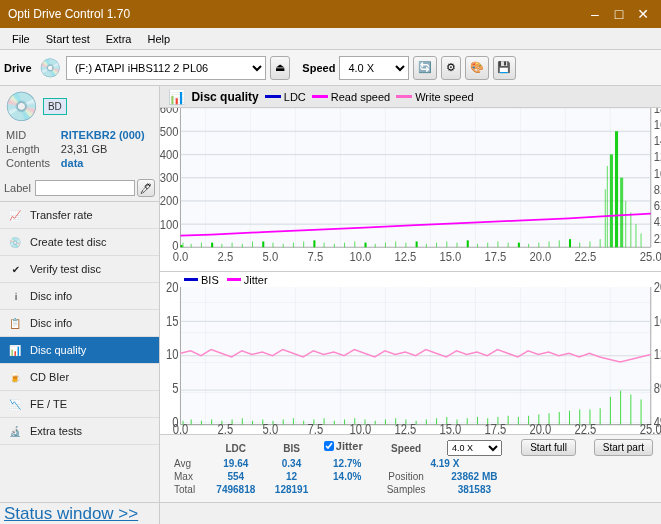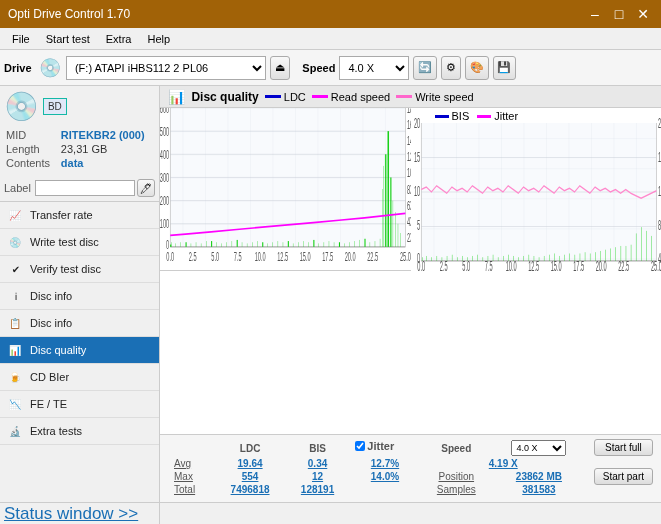--- a/index.html
+++ b/index.html
@@ -219,44 +219,44 @@
       height: 22px;
     }
     .chart-title { font-weight: bold; font-size: 12px; }
     .legend-item { display: flex; align-items: center; gap: 3px; font-size: 10px; }
     .legend-color { width: 14px; height: 3px; }
 
     
     .charts-container {
       flex: 1;
       display: flex;
-      flex-direction: row;
+      flex-direction: column;
     }
     .chart-panel {
       flex: 1;
       position: relative;
       border-bottom: 1px solid #ccc;
       overflow: hidden;
     }
 
     
     .bottom-panel {
       background: #f5f5f5;
       border-top: 1px solid #ccc;
       padding: 4px 8px;
       display: flex;
       gap: 8px;
       align-items: flex-start;
     }
     .stats-table { flex: 1; }
     .stats-table table { width: 100%; border-collapse: collapse; }
-    .stats-table td { padding: 1px 6px; text-align: center; font-size: 10px; text-decoration: underline; }
+    .stats-table td { padding: 1px 6px; text-align: center; font-size: 10px; }
     .stats-table th { padding: 1px 6px; text-align: center; font-size: 10px; color: #555; }
     .blue-val { color: #1a6fb5; font-weight: bold; }
-    .action-btns { display: flex; flex-direction: column; gap: 12px; }
+    .action-btns { display: flex; flex-direction: row; gap: 18px; }
     .action-btn {
       background: linear-gradient(to bottom, #f8f8f8, #ddd);
       border: 1px solid #aaa;
       border-radius: 3px;
       padding: 2px 8px;
       cursor: pointer;
       font-size: 10px;
       white-space: nowrap;
     }
   </style>
@@ -328,21 +328,21 @@
       </div>
     </div>
 
     <div class="nav-buttons">
       <button class="nav-btn">
         <span class="nav-btn-icon">📈</span>
         <span>Transfer rate</span>
       </button>
       <button class="nav-btn">
         <span class="nav-btn-icon">💿</span>
-        <span>Write test disc</span>
+        <span>Create test disc</span>
       </button>
       <button class="nav-btn">
         <span class="nav-btn-icon">✔</span>
         <span>Verify test disc</span>
       </button>
       <button class="nav-btn">
         <span class="nav-btn-icon">ℹ</span>
         <span>Disc info</span>
       </button>
       <button class="nav-btn">

